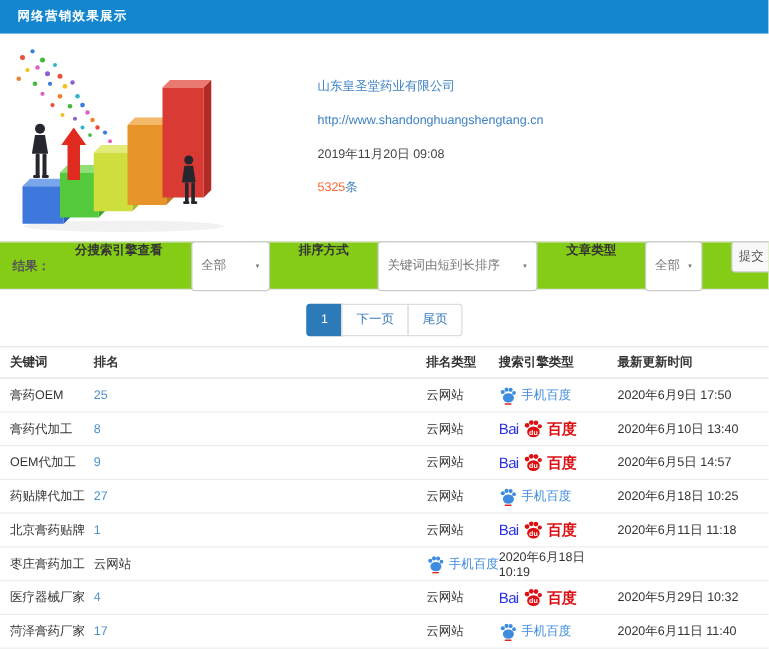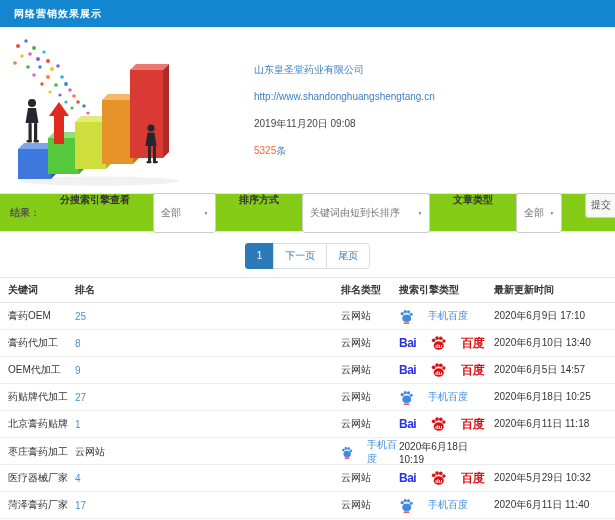--- a/index.html
+++ b/index.html
@@ -63,23 +63,23 @@
   .pg-item.last { border-radius:0 3px 3px 0; }
   
   .table { position:absolute; left:0; top:277px; width:615px; }
   .trow {
     display:grid; grid-template-columns:67px 266px 58px 95px auto;
     align-items:center; height:27px; padding-left:8px;
     border-bottom:1px solid #ededed; font-size:10px; color:#333;
   }
   .trow.thead { height:26px; font-weight:bold; border-top:1px solid #e3e3e3; border-bottom:1px solid #e3e3e3; }
   .rank-link { color:var(--rank-blue); text-decoration:none; cursor:pointer; }
-  .engine-cell { display:flex; align-items:center; gap:14px; }
+  .engine-cell { display:flex; align-items:center; gap:3px; }
   .mobile-label { color:var(--mobile-blue); }
-  .bd-bai { color:var(--baidu-blue); font-weight:bold; font-size:12px; letter-spacing:-0.5px;text-align:right; }
+  .bd-bai { color:var(--baidu-blue); font-weight:normal; font-size:12px; letter-spacing:-0.5px;text-align:right; }
   .bd-cn  { color:var(--baidu-red); font-weight:bold; font-size:12px; letter-spacing:-0.5px; }
 </style>
 </head>
 <body>
 
 <div class="page">
 
   <div class="titlebar">
     <span>网络营销效果展示</span>
   </div>
@@ -236,21 +236,21 @@
     <circle cx="4" cy="6.5" r="2.3" fill="#3f8be0"></circle>
     <circle cx="8.2" cy="3.8" r="2.3" fill="#3f8be0"></circle>
     <circle cx="12.8" cy="4" r="2.3" fill="#3f8be0"></circle>
     <circle cx="16.6" cy="7.5" r="2.1" fill="#3f8be0"></circle>
     <ellipse cx="10.3" cy="13" rx="6.2" ry="5.3" fill="#3f8be0"></ellipse>
 
     <rect x="6" y="19" width="8" height="1.8" rx="0.9" fill="#e02a1f"></rect>
   </svg>
             <span class="mobile-label">手机百度</span>
           </span>
-          <span>2020年6月9日 17:10</span>
+          <span>2020年6月9日 17:50</span>
         </div>
         <div class="trow">
           <span>膏药代加工</span>
           <span><a class="rank-link">8</a></span>
           <span>云网站</span>
           <span class="engine-cell">
             <span class="bd-bai">Bai</span>
             <svg width="17" height="17" viewBox="0 0 20 21">
     <circle cx="4" cy="6.5" r="2.3" fill="#dc0f12"></circle>
     <circle cx="8.2" cy="3.8" r="2.3" fill="#dc0f12"></circle>

